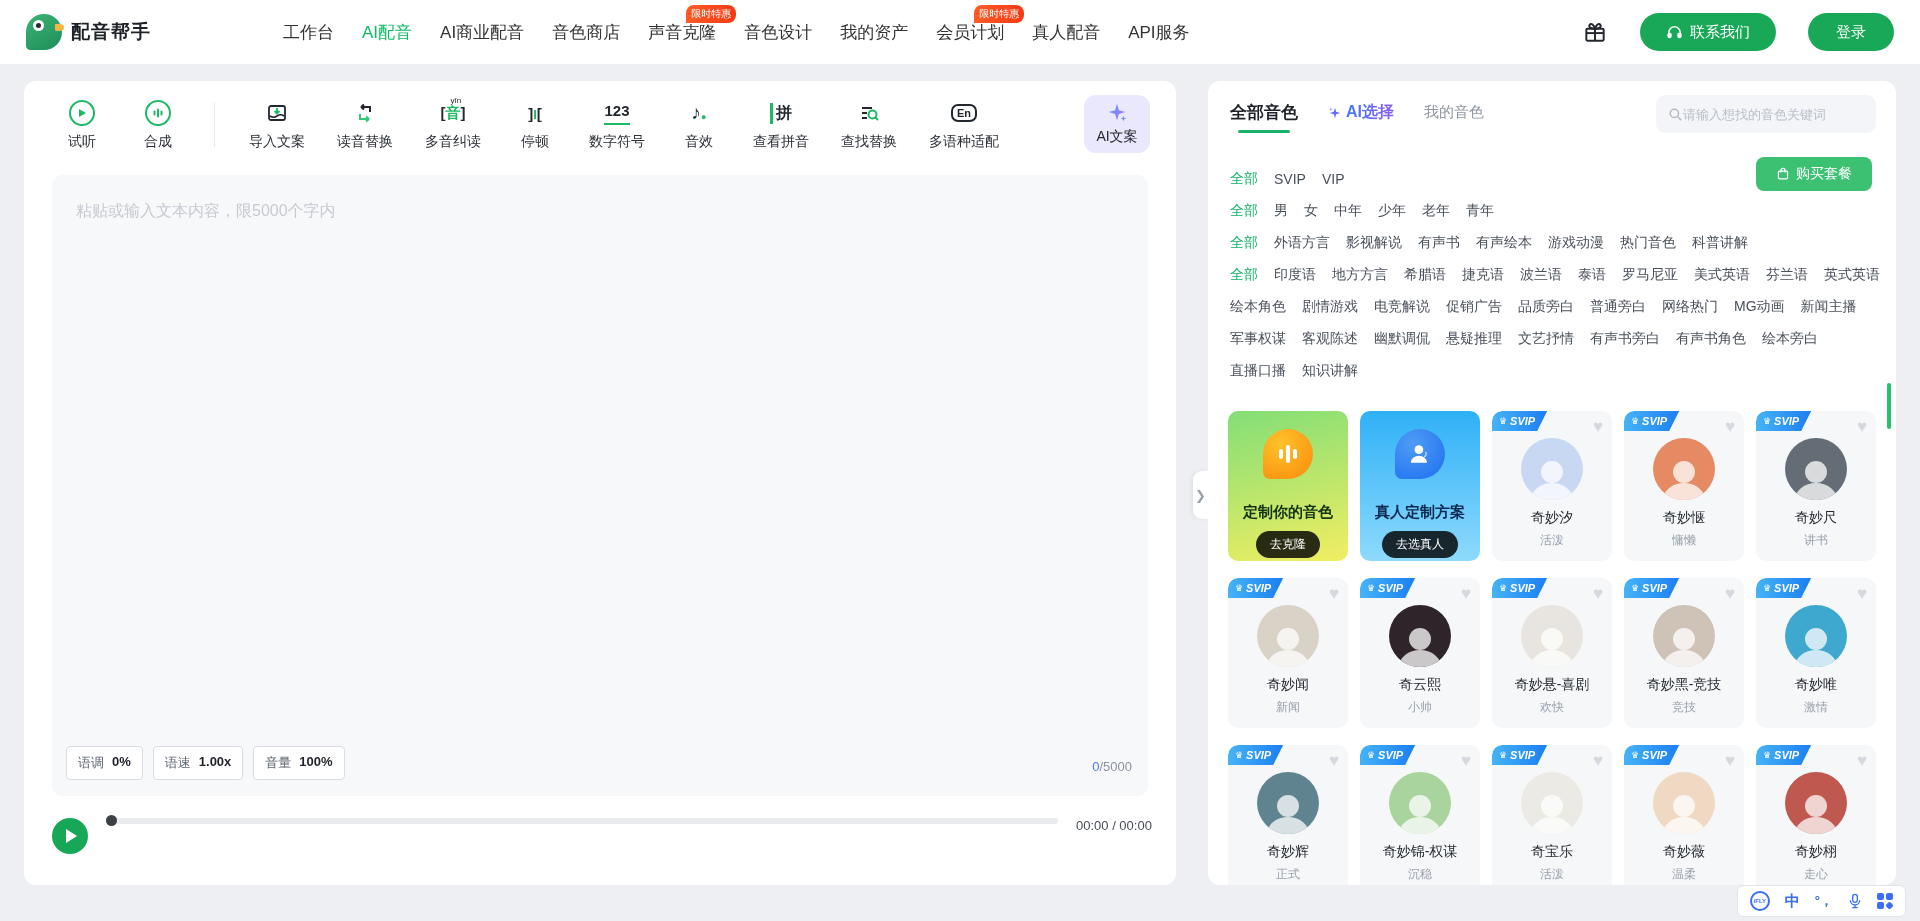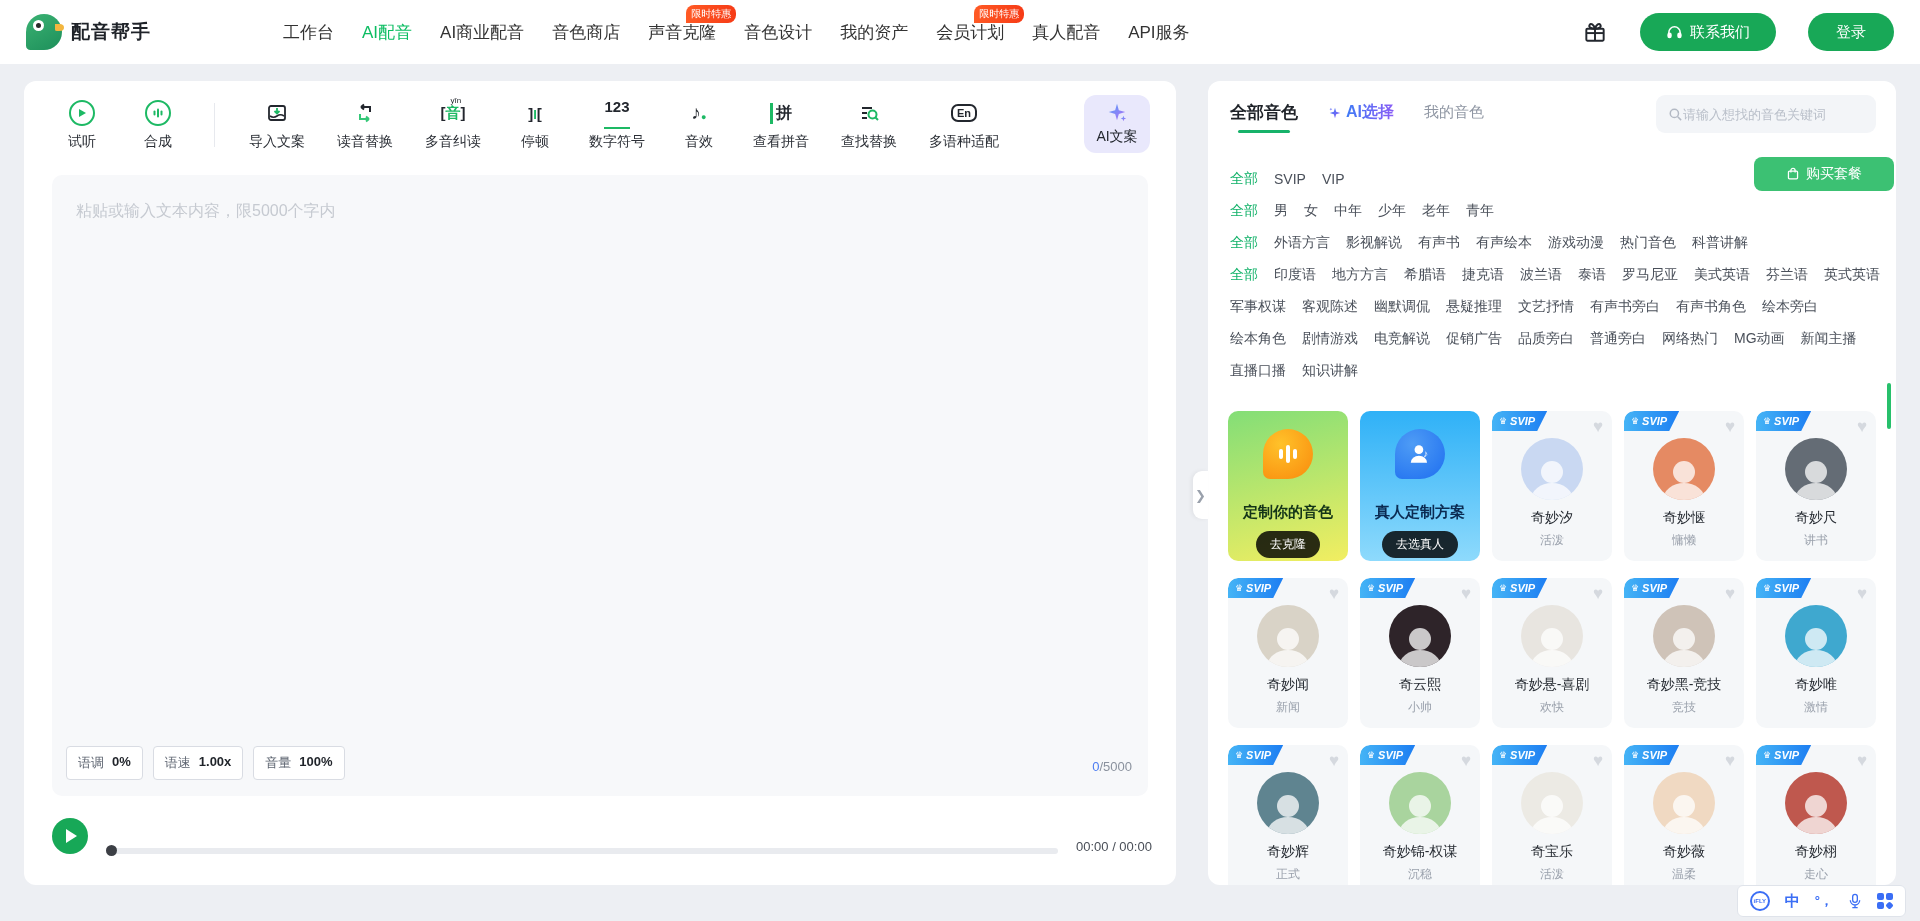--- a/index.html
+++ b/index.html
@@ -48,37 +48,37 @@
   
   .textarea { position:absolute; left:28px; right:28px; top:94px; height:621px; background:#f7f8fa; border-radius:10px; }
   .placeholder { position:absolute; left:24px; top:26px; font-size:16px; color:#c6cad1; }
   .tts-controls { position:absolute; left:14px; bottom:16px; display:flex; gap:10px; }
   .ctrl-box { background:#fff; border:1px solid #d9dce3; border-radius:4px; padding:7px 11px; font-size:13px; color:#5f6672; display:flex; gap:8px; cursor:pointer; }
   .ctrl-box b { color:#1f2329; font-weight:bold; }
   .char-counter { position:absolute; right:16px; bottom:22px; font-size:13px; color:#8b929e; }
   .char-counter .cur { color:#4d7df2; }
 
   
-  .player { position:absolute; left:28px; right:28px; top:737px; display:flex; align-items:flex-end; }
+  .player { position:absolute; left:28px; right:28px; top:737px; display:flex; align-items:flex-start; }
   .play-btn { width:36px; height:36px; border-radius:50%; background:#17a857; border:none; cursor:pointer; position:relative; flex:none; }
   .play-btn::after { content:""; position:absolute; left:14px; top:11px; border-left:11px solid #fff; border-top:7px solid transparent; border-bottom:7px solid transparent; }
   .seek { flex:none; width:952px; height:6px; background:#e9ebef; border-radius:3px; margin-left:18px; position:relative; cursor:pointer; }
   .seek-handle { position:absolute; left:0; top:-3px; width:11px; height:11px; background:#3c3f45; border-radius:50%; }
   .player-time { margin-left:18px; font-size:13px; color:#4a4f58; white-space:nowrap; }
 
   
   .tabs { position:absolute; left:22px; top:20px; display:flex; align-items:center; gap:30px; }
   .tab { font-size:15px; color:#8f96a3; cursor:pointer; display:flex; align-items:center; gap:4px; }
   .tab.active { font-size:17px; font-weight:bold; color:#1f2329; position:relative; }
   .tab.active::after { content:""; position:absolute; left:8px; right:8px; bottom:-9px; height:3px; border-radius:2px; background:#17b26a; }
   .tab.ai-tab span { font-size:16px; font-weight:bold; background:linear-gradient(90deg,#3f7bf5,#8a5cf6); -webkit-background-clip:text; background-clip:text; color:transparent; }
   .search-box { position:absolute; right:20px; top:14px; width:220px; height:38px; background:#f3f5f8; border-radius:9px; display:flex; align-items:center; padding:0 12px; }
   .search-box input { border:none; outline:none; background:transparent; font-size:13px; color:#444; width:170px; font-family:inherit; }
   .search-box input::placeholder { color:#b9bfc9; }
-  .buy-btn { position:absolute; right:2px; top:76px; height:34px; padding:0 32px; border:none; border-radius:8px; background:#3cc173; color:#fff; font-size:14px; display:flex; align-items:center; gap:6px; cursor:pointer; font-family:inherit; }
+  .buy-btn { position:absolute; right:24px; top:76px; height:34px; padding:0 20px; border:none; border-radius:8px; background:#3cc173; color:#fff; font-size:14px; display:flex; align-items:center; gap:6px; cursor:pointer; font-family:inherit; }
   .filters { position:absolute; left:22px; top:82px; width:530px; }
   .filter-row { display:flex; flex-wrap:nowrap; gap:16px; font-size:14px; color:#4a505a; height:32px; align-items:center; white-space:nowrap; }
   .filter-prefix { color:#12b269; }
   .filter-item { cursor:pointer; }
 
   
   .cards-grid { position:absolute; left:20px; right:20px; top:330px; bottom:0; display:grid; grid-template-columns:repeat(5,1fr); grid-auto-rows:150px; gap:17px 12px; overflow:hidden; }
   .vcard { position:relative; background:#f5f7f9; border-radius:10px; display:flex; flex-direction:column; align-items:center; cursor:pointer; overflow:hidden; }
   .svip { position:absolute; left:0; top:0; height:20px; padding:0 12px 0 7px; background:linear-gradient(90deg,#45b4f6,#1d7ef2); color:#fff; font-size:11px; font-style:italic; font-weight:bold; display:flex; align-items:center; gap:3px; clip-path:polygon(0 0,100% 0,82% 100%,0 100%); border-radius:10px 0 0 0; }
   .heart { position:absolute; right:9px; top:6px; font-size:17px; color:#d5d9df; cursor:pointer; }
@@ -219,21 +219,21 @@
         <span class="tool-label">多音纠读</span>
       </div>
       <div class="tool">
         <span class="tool-icon">
           <span class="ic-text">]<span class="green" style="font-size:13px;">I</span>[</span>
         </span>
         <span class="tool-label">停顿</span>
       </div>
       <div class="tool">
         <span class="tool-icon">
-          <span class="ic-text" style="border-bottom:2px solid #1db964; padding-bottom:12px;">123</span>
+          <span class="ic-text" style="border-bottom:2px solid #1db964; padding-bottom:4px;">123</span>
         </span>
         <span class="tool-label">数字符号</span>
       </div>
       <div class="tool">
         <span class="tool-icon">
           <span style="font-size:19px;">♪</span>
             <span class="green" style="font-size:9px; margin-top:8px;">●</span>
         </span>
         <span class="tool-label">音效</span>
       </div>
@@ -382,39 +382,39 @@
           <span class="filter-item">希腊语</span>
           <span class="filter-item">捷克语</span>
           <span class="filter-item">波兰语</span>
           <span class="filter-item">泰语</span>
           <span class="filter-item">罗马尼亚</span>
           <span class="filter-item">美式英语</span>
           <span class="filter-item">芬兰语</span>
           <span class="filter-item">英式英语</span>
         </div>
         <div class="filter-row">
-          <span class="filter-item">军事权谋</span>
-          <span class="filter-item">客观陈述</span>
-          <span class="filter-item">幽默调侃</span>
-          <span class="filter-item">悬疑推理</span>
-          <span class="filter-item">文艺抒情</span>
-          <span class="filter-item">有声书旁白</span>
-          <span class="filter-item">有声书角色</span>
-          <span class="filter-item">绘本旁白</span>
-        </div>
-        <div class="filter-row">
           <span class="filter-item">绘本角色</span>
           <span class="filter-item">剧情游戏</span>
           <span class="filter-item">电竞解说</span>
           <span class="filter-item">促销广告</span>
           <span class="filter-item">品质旁白</span>
           <span class="filter-item">普通旁白</span>
           <span class="filter-item">网络热门</span>
           <span class="filter-item">MG动画</span>
           <span class="filter-item">新闻主播</span>
+        </div>
+        <div class="filter-row">
+          <span class="filter-item">军事权谋</span>
+          <span class="filter-item">客观陈述</span>
+          <span class="filter-item">幽默调侃</span>
+          <span class="filter-item">悬疑推理</span>
+          <span class="filter-item">文艺抒情</span>
+          <span class="filter-item">有声书旁白</span>
+          <span class="filter-item">有声书角色</span>
+          <span class="filter-item">绘本旁白</span>
         </div>
         <div class="filter-row">
           <span class="filter-item">直播口播</span>
           <span class="filter-item">知识讲解</span>
         </div>
       </div>
 
     <div class="cards-grid" id="cards-grid">
       <div class="vcard promo promo-0">
         <div class="promo-icon">

